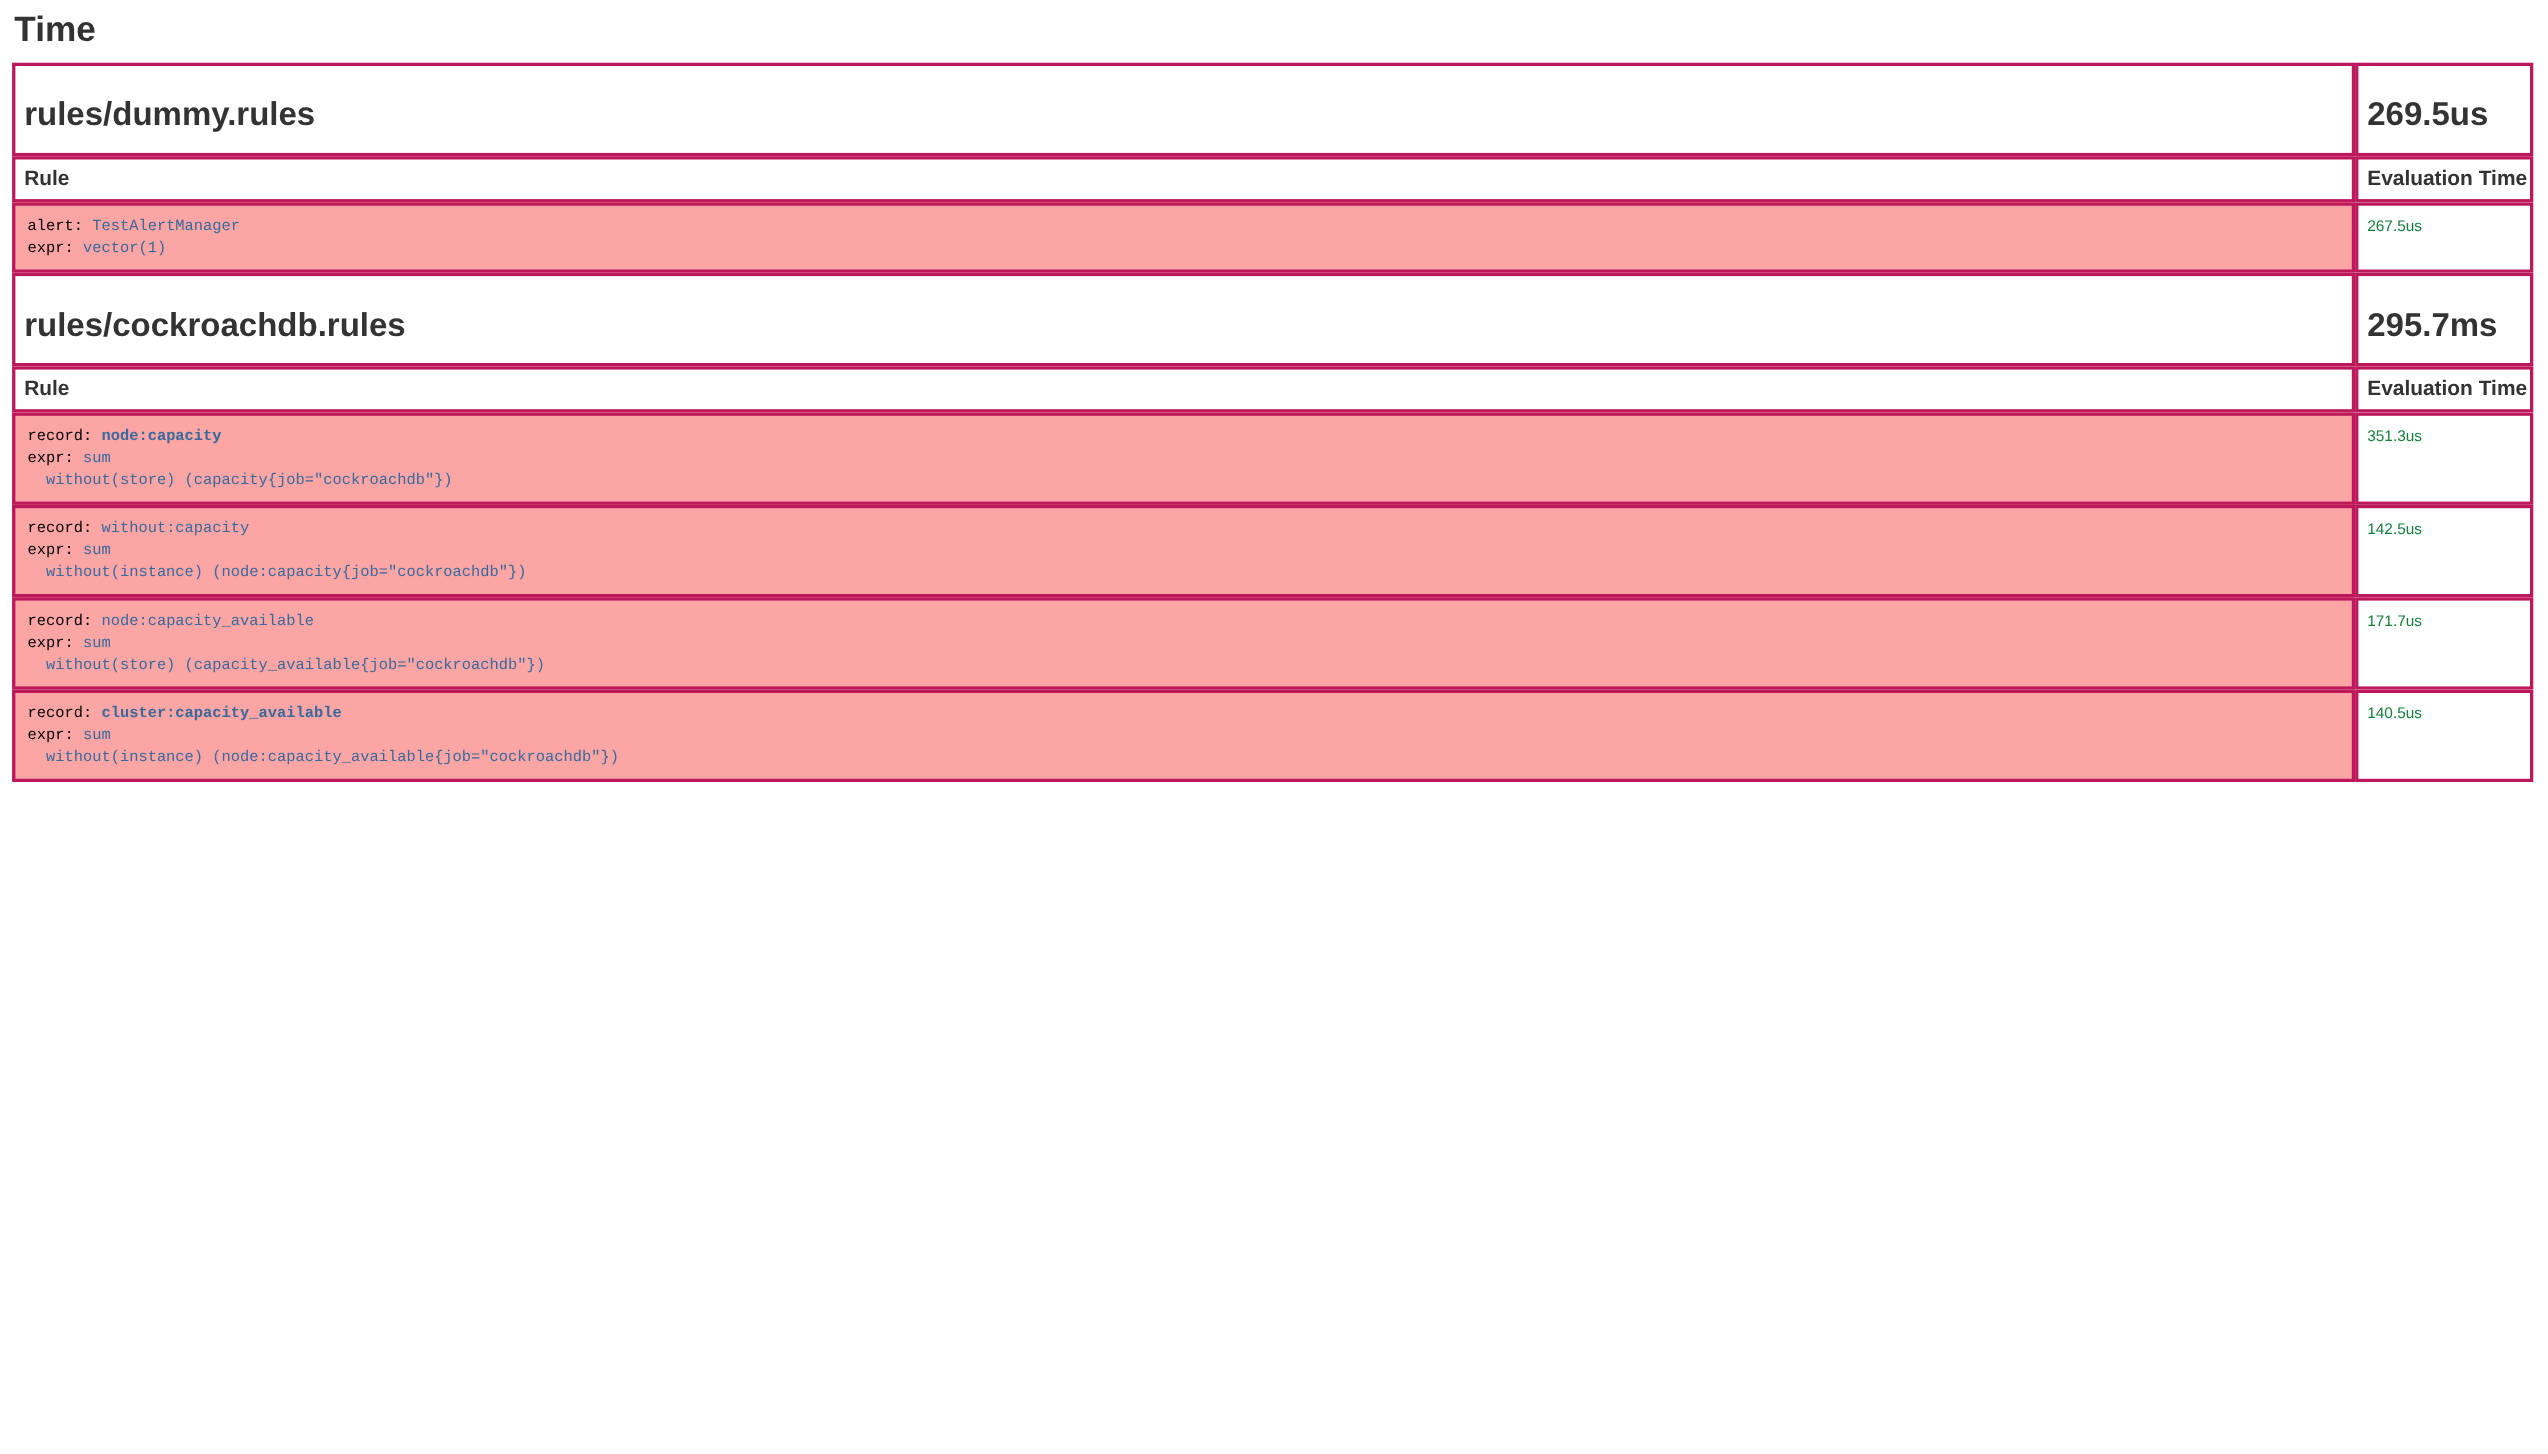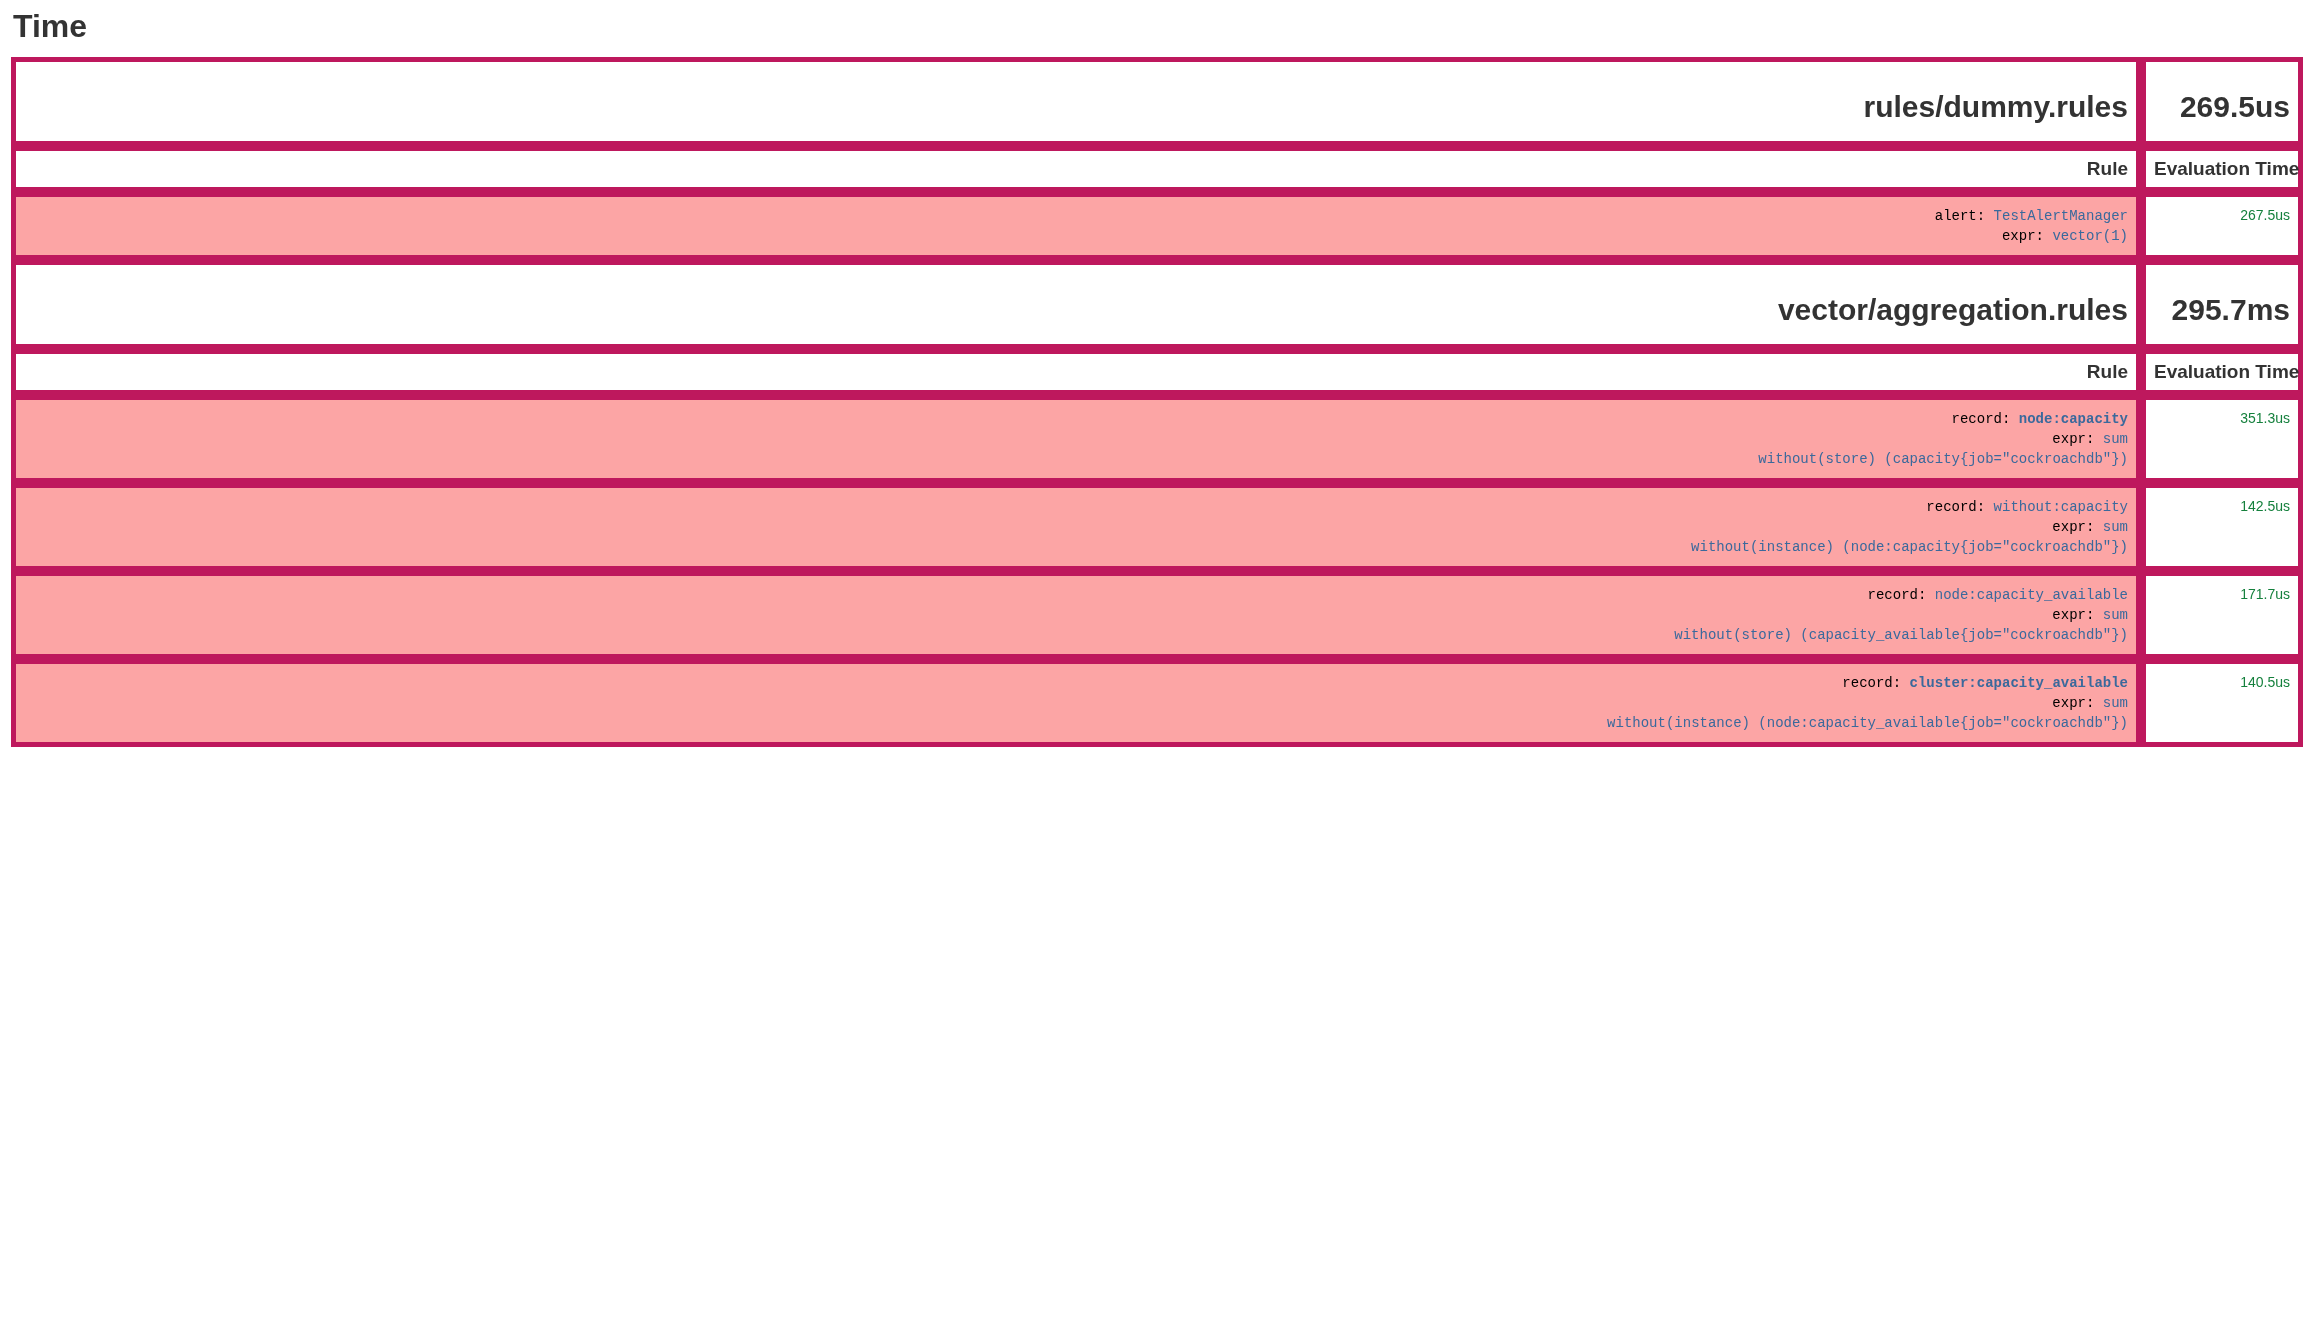--- a/index.html
+++ b/index.html
@@ -21,23 +21,23 @@
     color: #333333;
   }
   table.rules-table {
     width: 100%;
     border-collapse: separate;
     border-spacing: 0;
     table-layout: fixed;
   }
   table.rules-table th,
   table.rules-table td {
-    border: 5px solid #be185d;
+    border: 3px solid #be185d;
     padding: 8px;
-    text-align: right;
+    text-align: left;
     vertical-align: top;
   }
   tr.group-header-row td {
     vertical-align: middle;
     background: #ffffff;
   }
   tr.group-header-row h2 {
     font-size: 30px;
     font-weight: bold;
     line-height: 1.1;
@@ -107,21 +107,21 @@
         </tr>
         <tr class="rule-row">
           <td class="rule-cell">
             <pre><span>alert: </span><a href="#" style="color: rgb(58, 105, 156);">TestAlertManager</a>
 <span>expr: </span><a href="#" style="color: rgb(58, 105, 156);">vector(1)</a></pre>
           </td>
           <td class="eval-cell">267.5us</td>
         </tr>
         <tr class="group-header-row">
           <td>
-            <h2>vector/aggregation.rules</h2>
+            <h2>rules/cockroachdb.rules</h2>
           </td>
           <td>
             <h2>295.7ms</h2>
           </td>
         </tr>
         <tr class="column-header-row">
           <th>Rule</th>
           <th>Evaluation Time</th>
         </tr>
         <tr class="rule-row">

